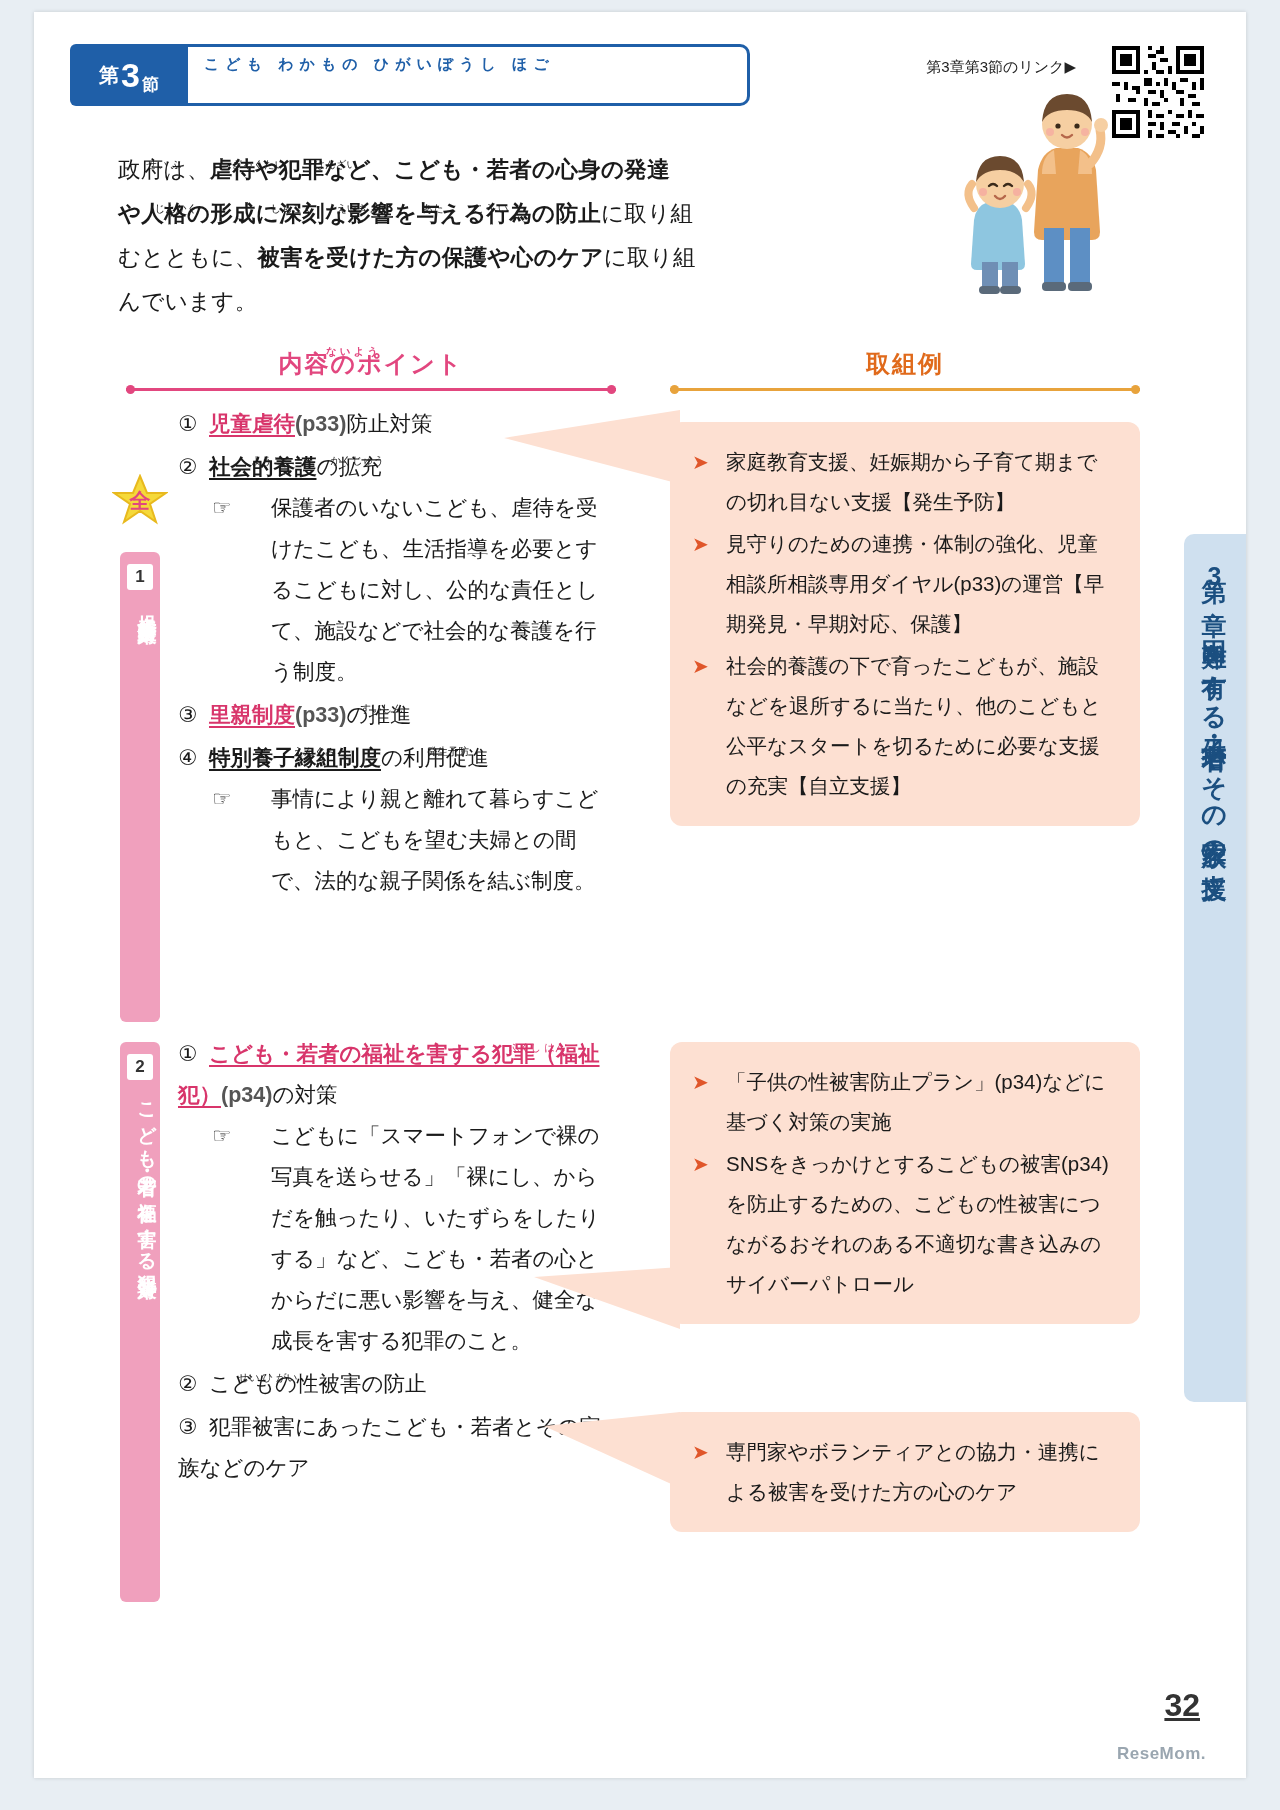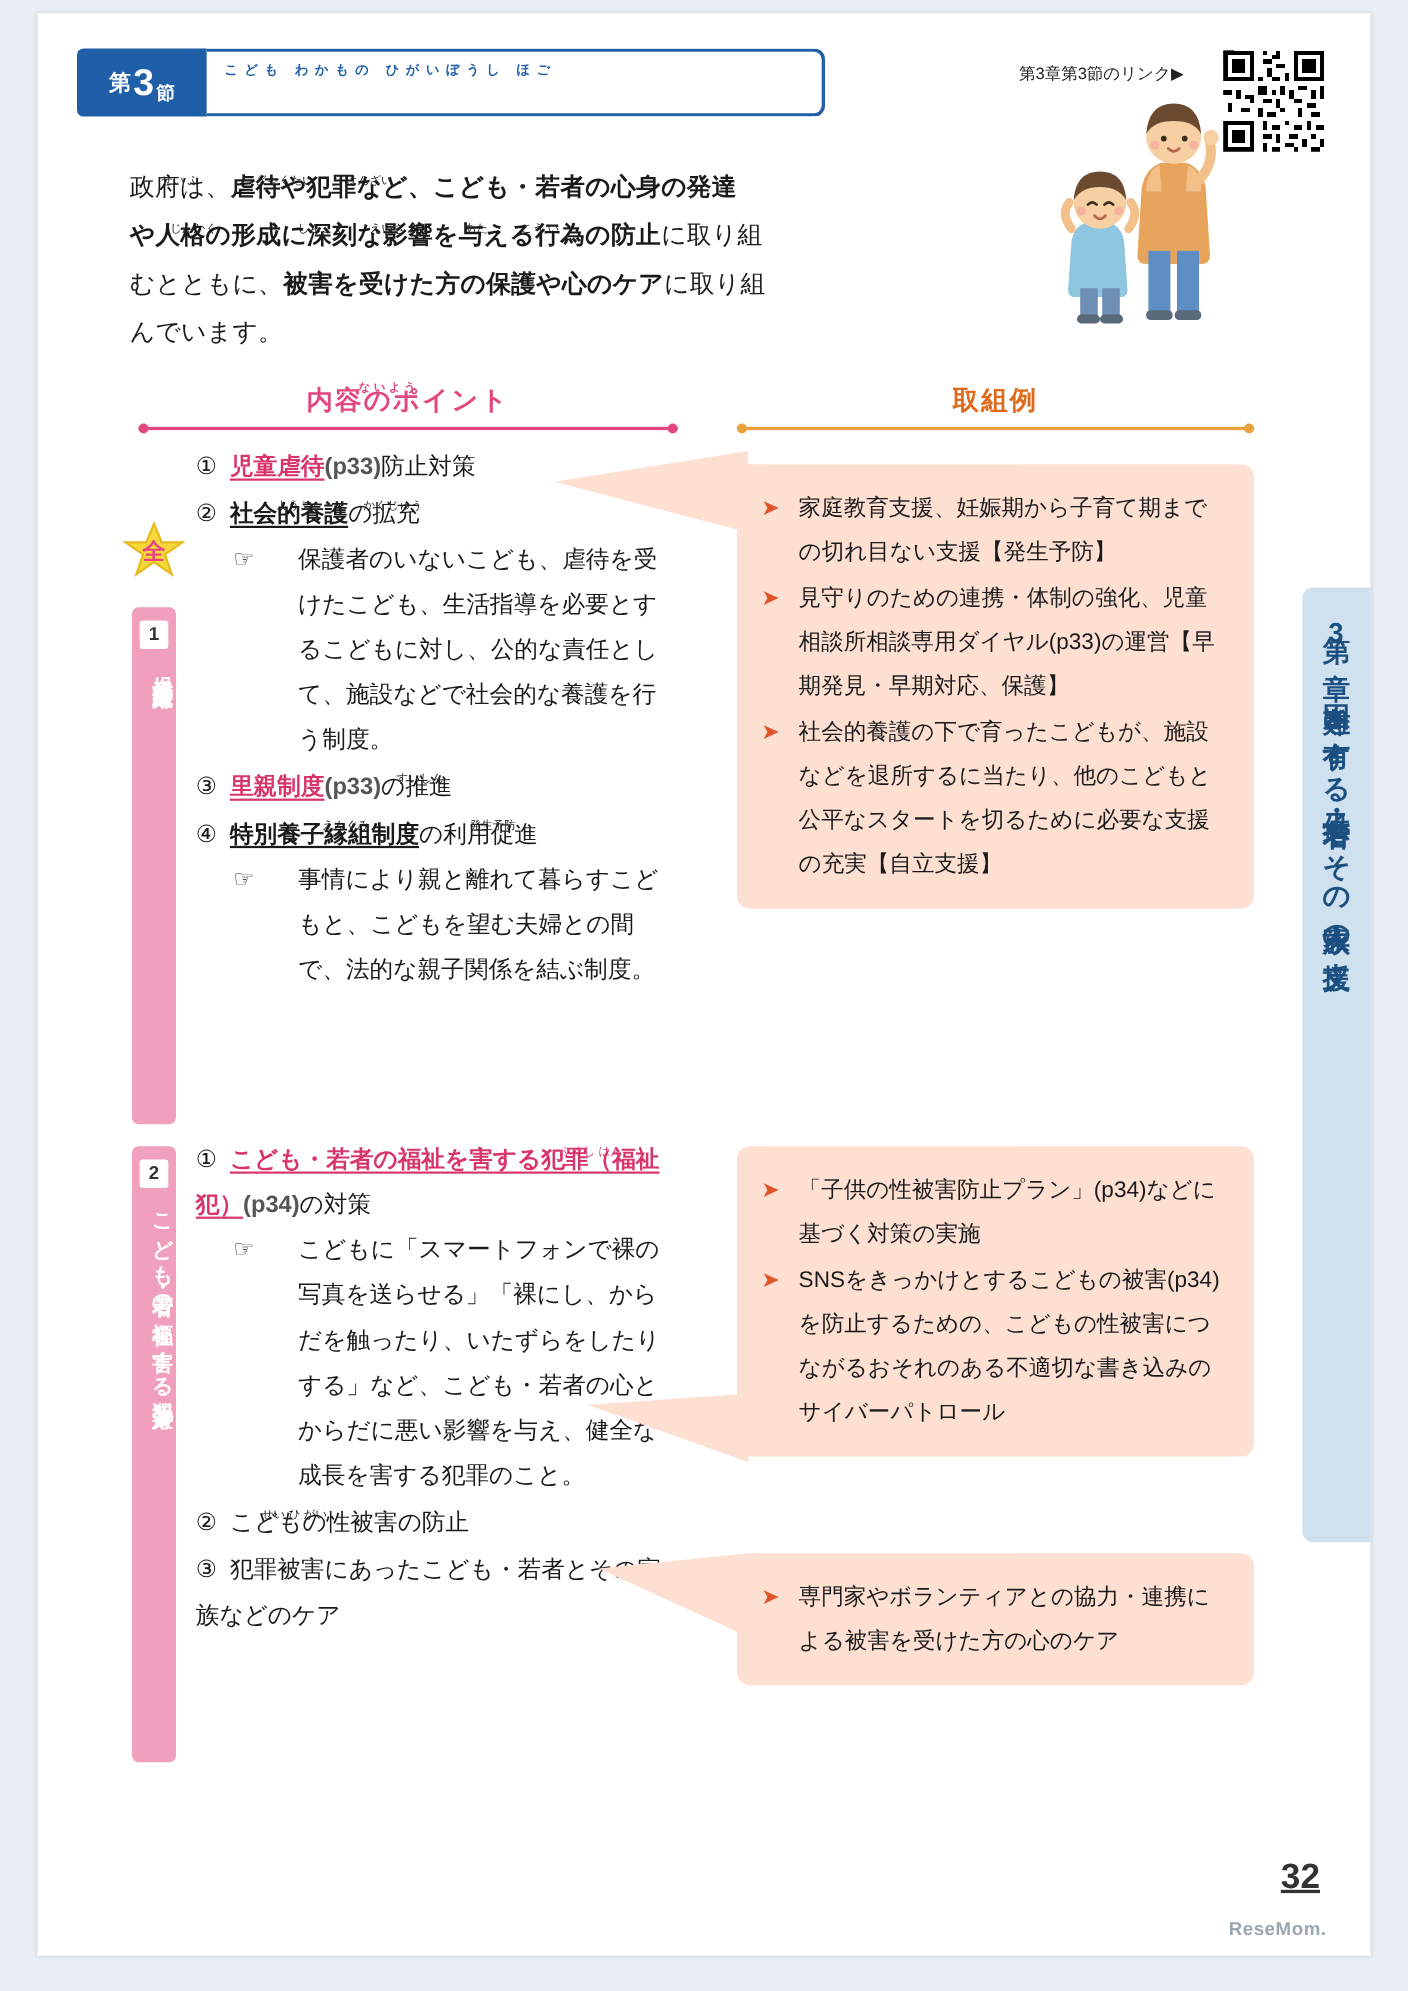--- a/index.html
+++ b/index.html
@@ -47,21 +47,21 @@
     background: #fff;
     display: flex; align-items: center;
   }
   .title-text {
     font-size: 31px; font-weight: bold; color: #1f5fa8;
     padding-left: 12px; letter-spacing: 1px;
     position: relative; top: 4px;
   }
   .ruby-line {
     position: absolute;
-    font-size: 12px; color: #1f5fa8; font-weight: bold;
+    font-size: 15px; color: #1f5fa8; font-weight: bold;
     letter-spacing: 6px;
   }
 
   .link-label {
     position: absolute; right: 170px; top: 46px;
     font-size: 15px; color: #222;
   }
   .qr {
     position: absolute; right: 42px; top: 34px;
     width: 92px; height: 92px;

